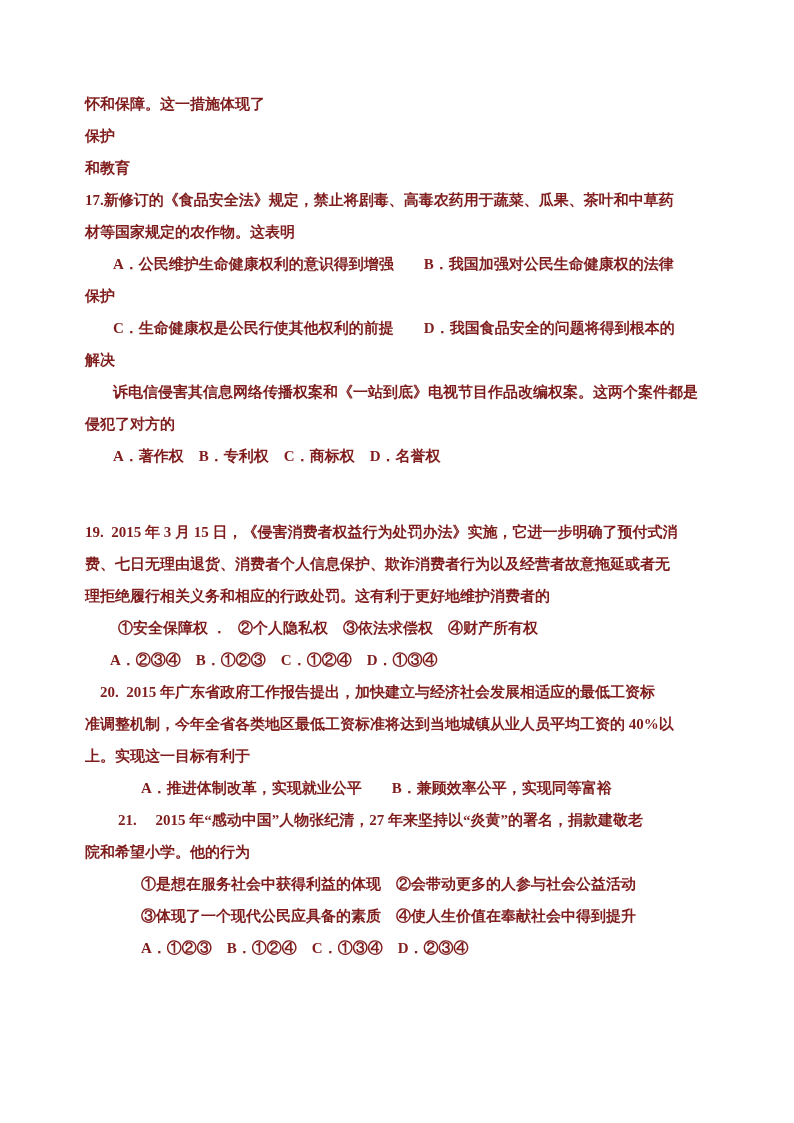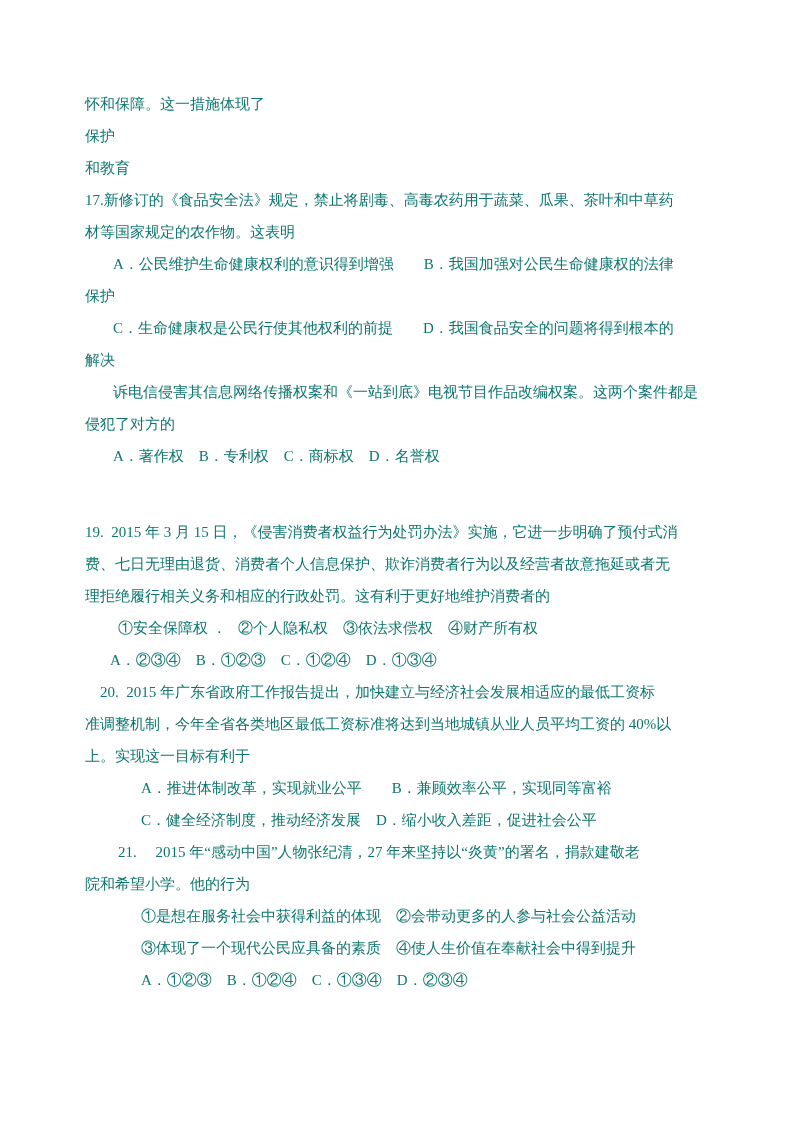--- a/index.html
+++ b/index.html
@@ -17,23 +17,24 @@
     width: 794px;
     height: 1123px;
     box-sizing: border-box;
     padding: 88px 84px 0 85px;
     background: #ffffff;
   }
   .line {
     font-family: "Liberation Serif", "DejaVu Serif", serif;
     font-size: 15px;
     line-height: 32px;
-    color: #0f766e;
+    color: #7f1d1d;
     white-space: pre-wrap;
     word-break: break-all;
+    font-weight: bold;
   }
 </style>
 </head>
 <body>
 
 <div class="page">
     <div class="line" style="padding-left: 0px;">怀和保障。这一措施体现了</div>
     <div class="line" style="padding-left: 0px;">保护</div>
     <div class="line" style="padding-left: 0px;">和教育</div>
     <div class="line" style="padding-left: 0px;">17.新修订的《食品安全法》规定，禁止将剧毒、高毒农药用于蔬菜、瓜果、茶叶和中草药</div>
@@ -47,19 +48,18 @@
     <div class="line" style="padding-left: 28px;">A．著作权    B．专利权    C．商标权    D．名誉权</div>
     <div class="line" style="padding-left: 0px; margin-top: 44px;">19.  2015 年 3 月 15 日，《侵害消费者权益行为处罚办法》实施，它进一步明确了预付式消</div>
     <div class="line" style="padding-left: 0px;">费、七日无理由退货、消费者个人信息保护、欺诈消费者行为以及经营者故意拖延或者无</div>
     <div class="line" style="padding-left: 0px;">理拒绝履行相关义务和相应的行政处罚。这有利于更好地维护消费者的</div>
     <div class="line" style="padding-left: 33px;">①安全保障权 ．   ②个人隐私权    ③依法求偿权    ④财产所有权</div>
     <div class="line" style="padding-left: 25px;">A．②③④    B．①②③    C．①②④    D．①③④</div>
     <div class="line" style="padding-left: 15px;">20.  2015 年广东省政府工作报告提出，加快建立与经济社会发展相适应的最低工资标</div>
     <div class="line" style="padding-left: 0px;">准调整机制，今年全省各类地区最低工资标准将达到当地城镇从业人员平均工资的 40%以</div>
     <div class="line" style="padding-left: 0px;">上。实现这一目标有利于</div>
     <div class="line" style="padding-left: 56px;">A．推进体制改革，实现就业公平        B．兼顾效率公平，实现同等富裕</div>
-    <div class="line" style="padding-left: 56px;">C．健全经济制度，推动经济发展    D．缩小收入差距，促进社会公平</div>
     <div class="line" style="padding-left: 33px;">21.     2015 年“感动中国”人物张纪清，27 年来坚持以“炎黄”的署名，捐款建敬老</div>
     <div class="line" style="padding-left: 0px;">院和希望小学。他的行为</div>
     <div class="line" style="padding-left: 56px;">①是想在服务社会中获得利益的体现    ②会带动更多的人参与社会公益活动</div>
     <div class="line" style="padding-left: 56px;">③体现了一个现代公民应具备的素质    ④使人生价值在奉献社会中得到提升</div>
     <div class="line" style="padding-left: 56px;">A．①②③    B．①②④    C．①③④    D．②③④</div>
   </div>
 
 </body></html>

